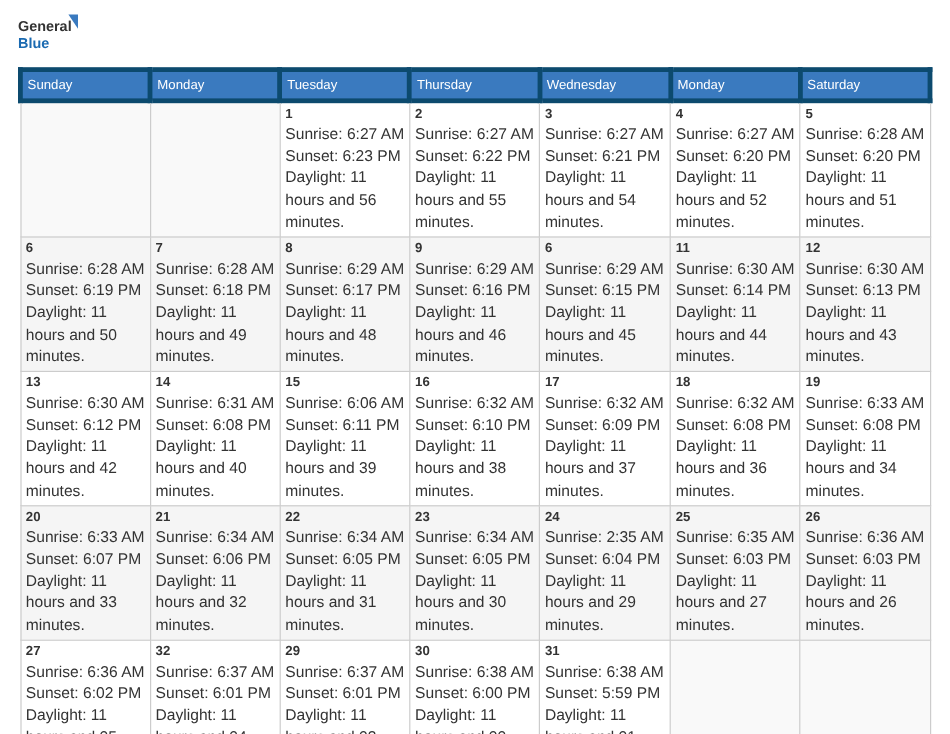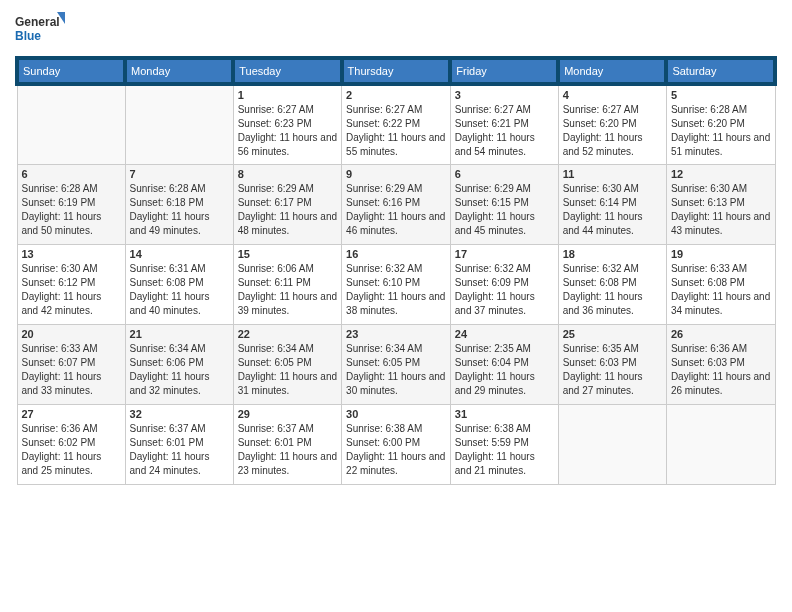--- a/index.html
+++ b/index.html
@@ -65,21 +65,21 @@
       background: #f5f5f5;
     }
     .day-number {
       font-size: 11px;
       font-weight: bold;
       color: #333;
       display: block;
       margin-bottom: 2px;
     }
     .day-info {
-      font-size: 10px;
+      font-size: 13px;
       color: #333;
       line-height: 1.4;
     }
     .empty-cell {
       background: #f9f9f9 !important;
     }
   </style>
 </head>
 <body>
 
@@ -99,21 +99,21 @@
   </div>
 
   <table class="calendar">
     <thead>
       <tr>
 
       <th>Sunday</th>
           <th>Monday</th>
           <th>Tuesday</th>
           <th>Thursday</th>
-          <th>Friday</th>
+          <th>Wednesday</th>
           <th>Monday</th>
           <th>Saturday</th>
         </tr>
     </thead>
     <tbody id="calendar-body">
     <tr>
           <td class="empty-cell"></td>
           <td class="empty-cell"></td>
           <td>
             <span class="day-number">1</span>

